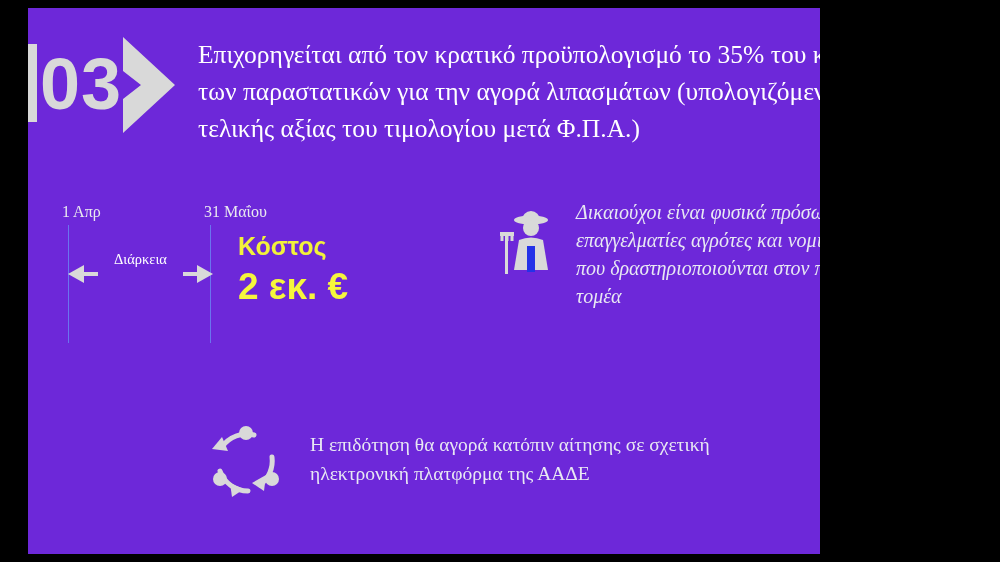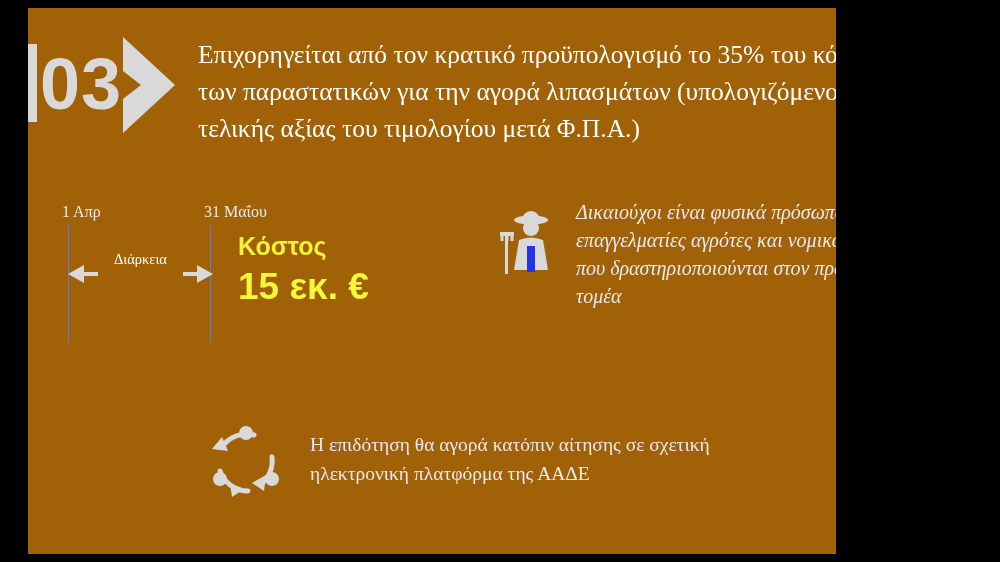--- a/index.html
+++ b/index.html
@@ -20,23 +20,22 @@
     width: 1000px;
     height: 562px;
     background: #000000;
   }
   .slide {
     position: absolute;
     left: 28px;
     top: 8px;
     width: 792px;
     height: 546px;
-    background: #a16207;
+    background: #6d28d9;
     overflow: hidden;
-    padding-left: 16px;
   }
 
   
   .step-badge {
     position: absolute;
     left: 0px;
     top: 22px;
     width: 160px;
     height: 110px;
   }
@@ -222,21 +221,21 @@
         <polygon points="0,9 16,0 16,18" fill="#d9d9d9"></polygon>
         <polygon points="145,9 129,0 129,18" fill="#d9d9d9"></polygon>
         <rect x="14" y="7" width="16" height="4" fill="#d9d9d9"></rect>
         <rect x="115" y="7" width="16" height="4" fill="#d9d9d9"></rect>
       </svg>
       <div class="tl-duration-text">Διάρκεια</div>
     </div>
 
     <div class="cost-block">
       <div class="cost-label">Κόστος</div>
-      <div class="cost-value">15 εκ. €</div>
+      <div class="cost-value">2 εκ. €</div>
     </div>
 
     <div class="beneficiaries">
       <svg class="farmer-icon" viewBox="0 0 62 70">
         <g fill="#d9d9d9">
           <ellipse cx="33" cy="14" rx="17" ry="4.5"></ellipse>
           <path d="M24 14 a9 9 0 0 1 18 0 z"></path>
           <circle cx="33" cy="22" r="8"></circle>
           <path d="M21 34 q12 -5 24 0 l5 30 -34 0 z"></path>
           <rect x="29" y="40" width="8" height="26" fill="#2432e8"></rect>

